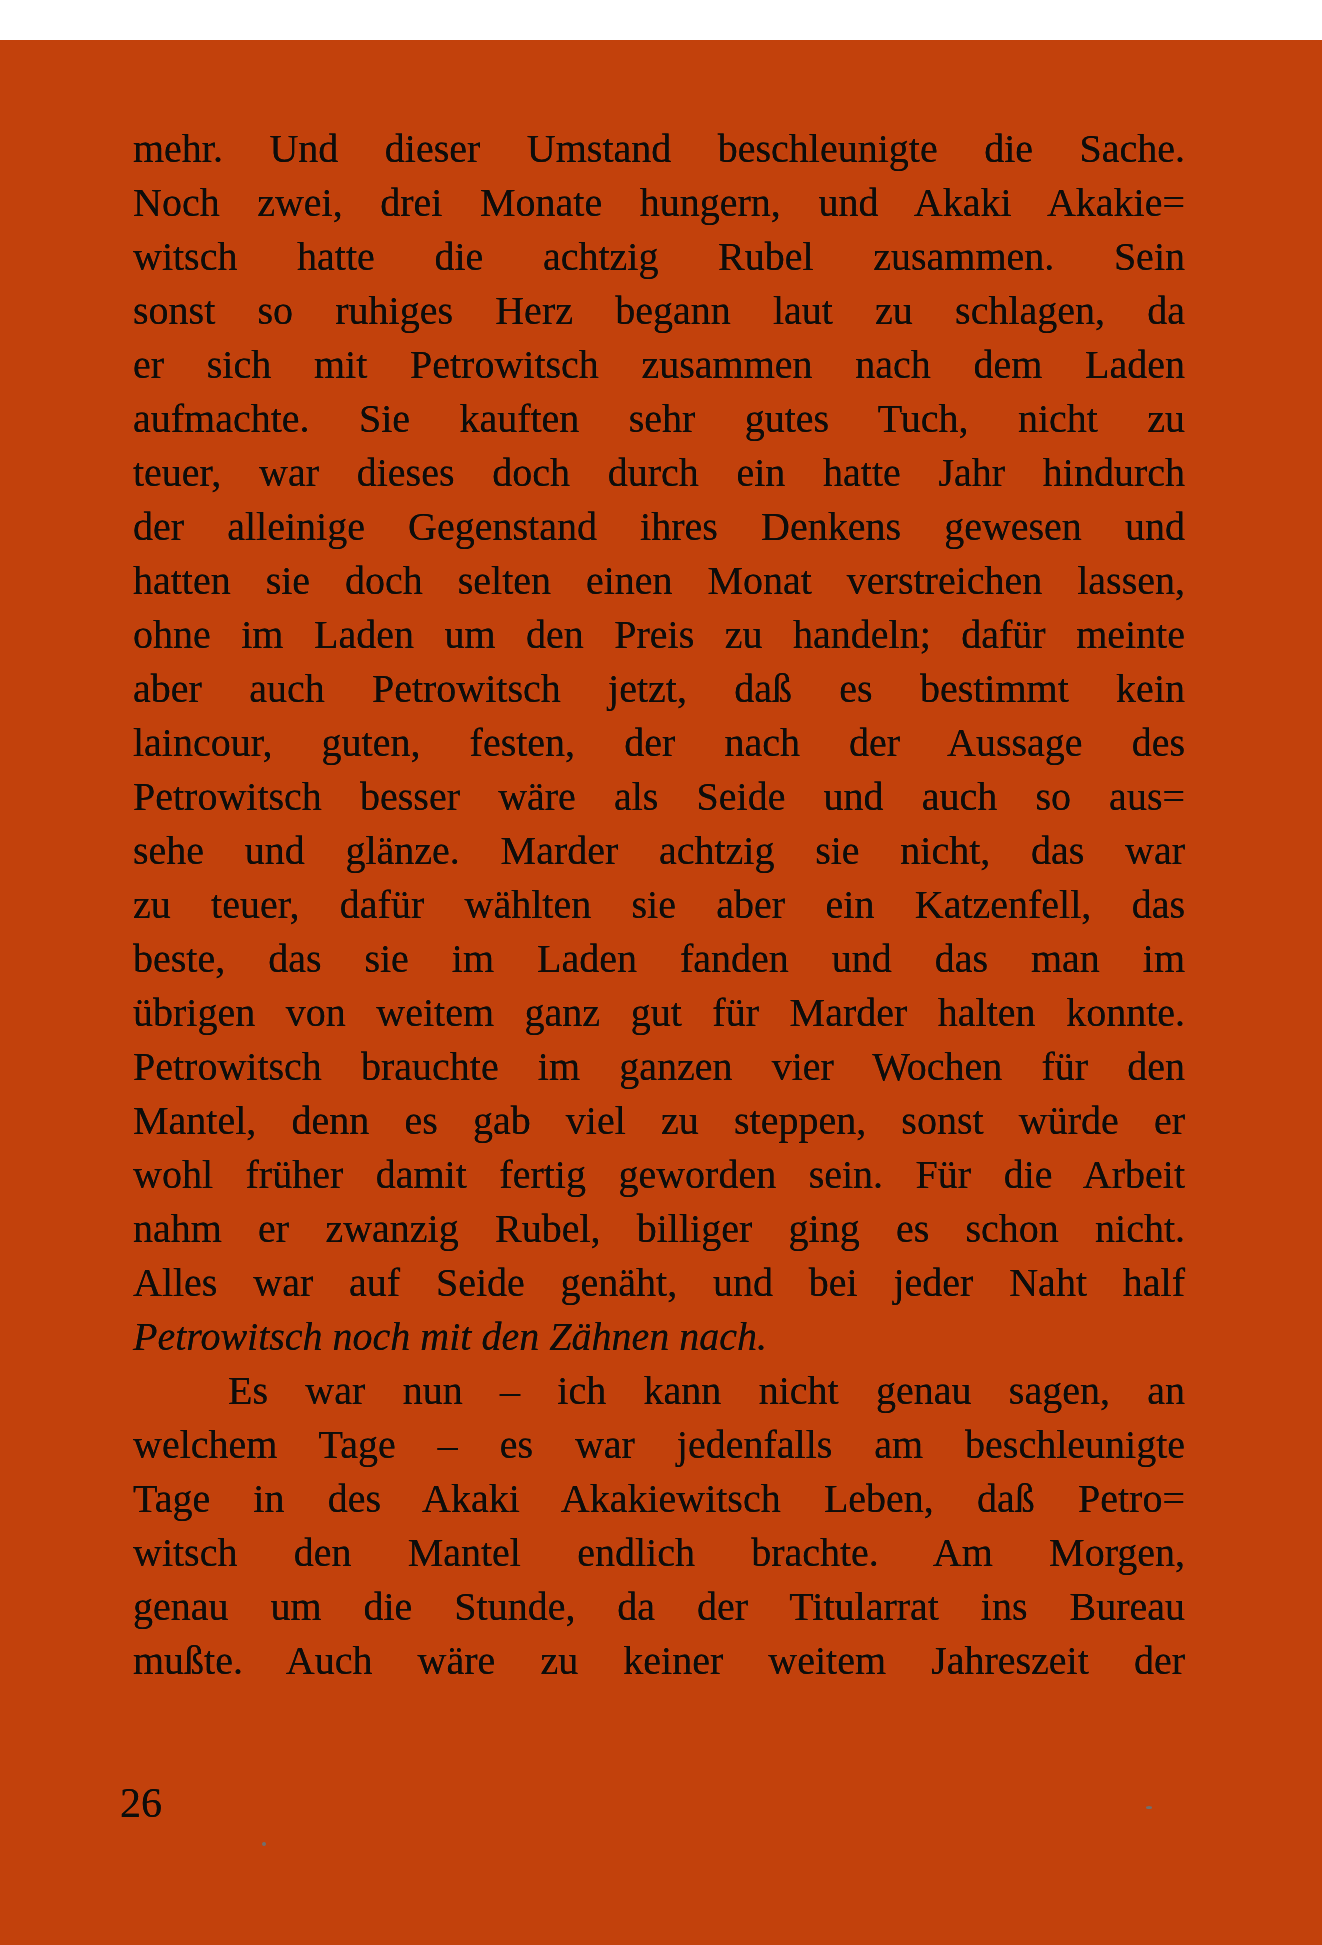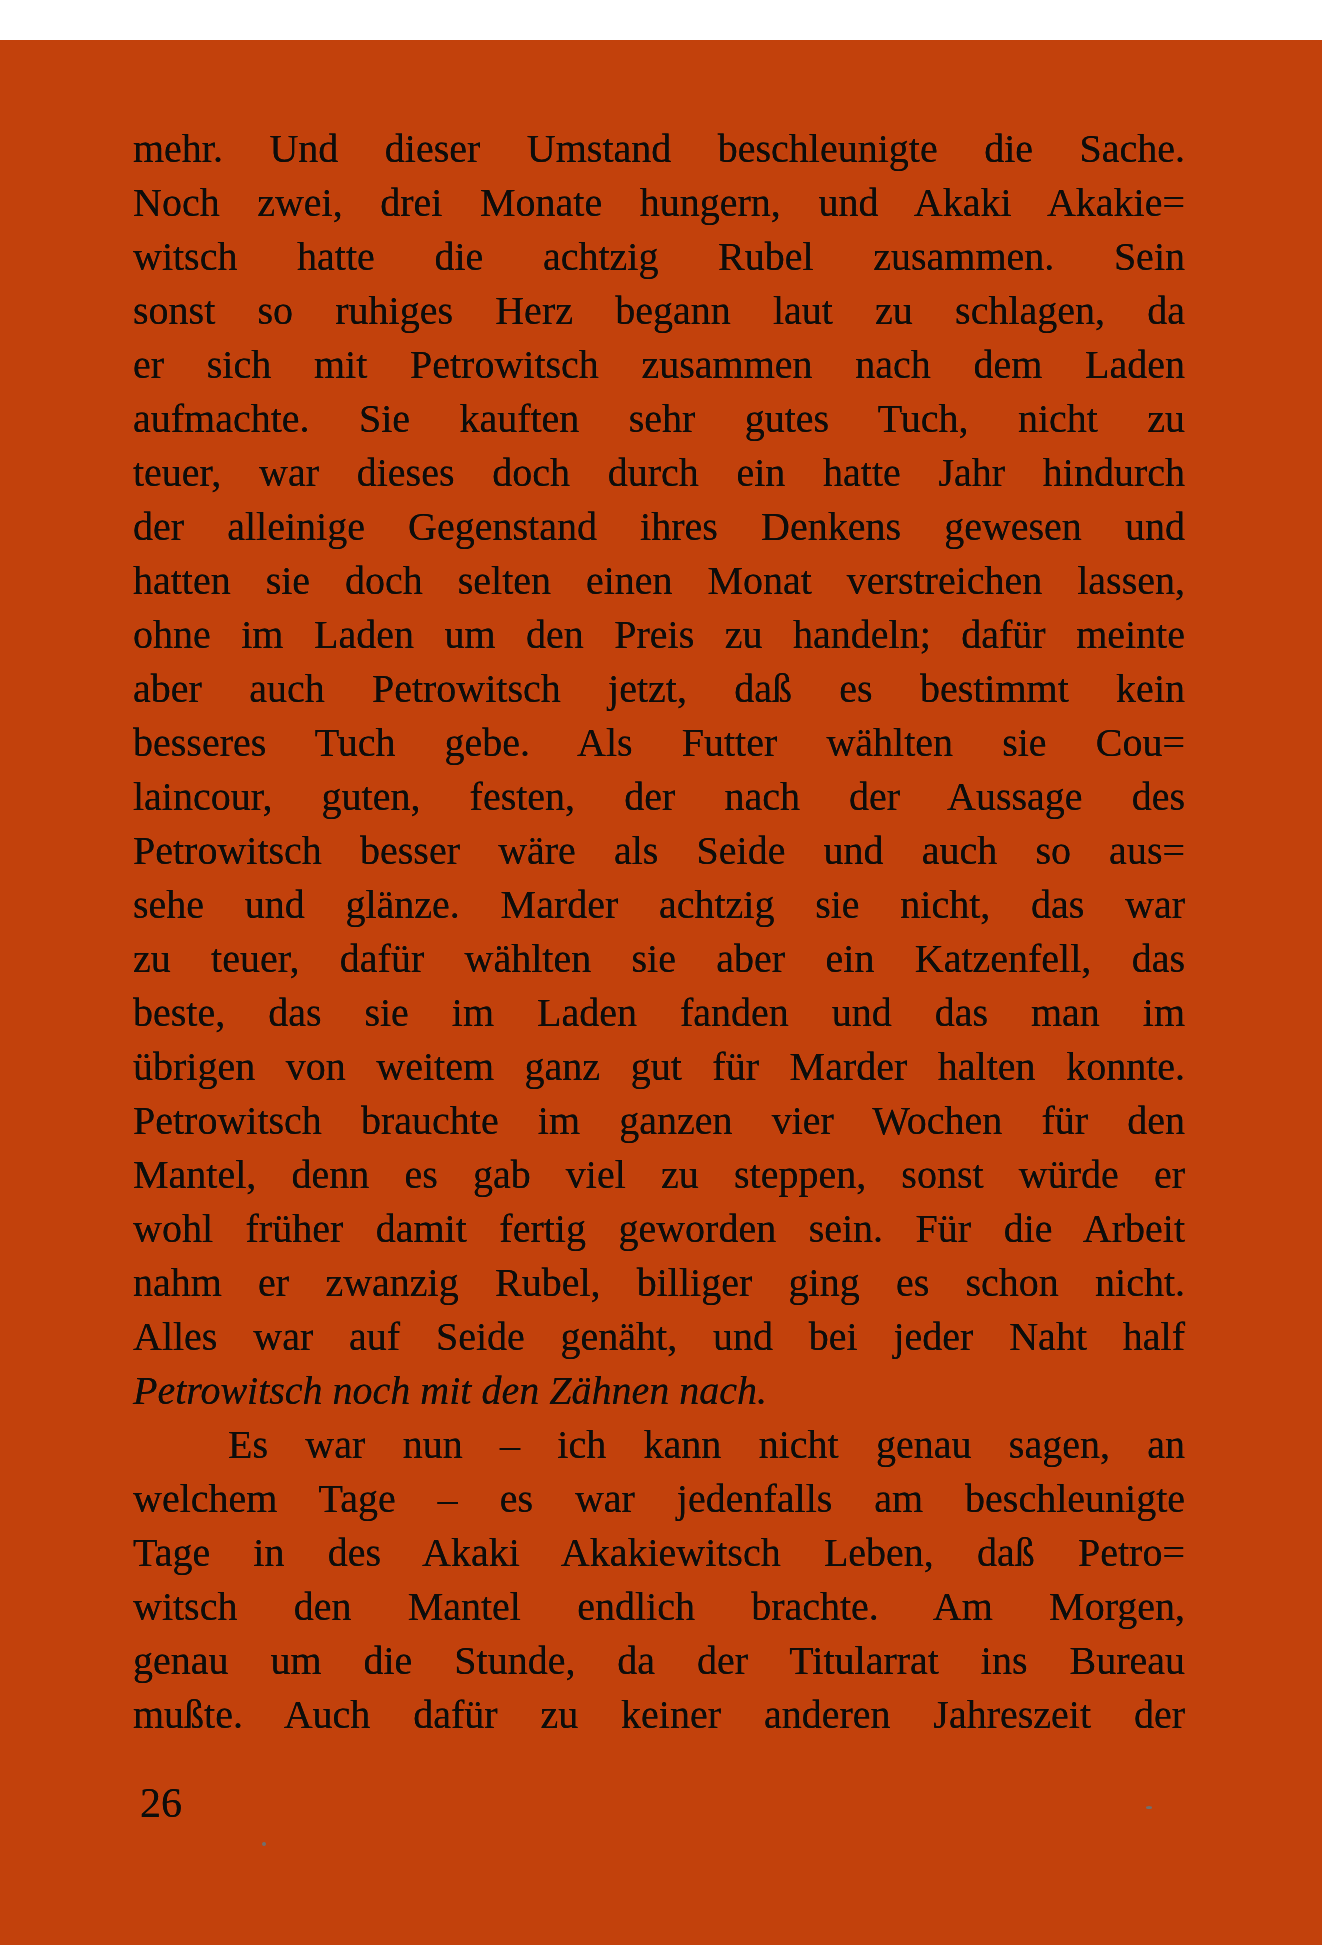--- a/index.html
+++ b/index.html
@@ -41,21 +41,21 @@
     font-style: italic;
   }
 
   
   .line.indent {
     text-indent: 95px;
   }
 
   .page-number {
     position: absolute;
-    left: 140px;
+    left: 120px;
     top: 1736px;
     font-size: 42px;
     line-height: 54px;
     text-shadow: 0 0 0.4px #0d0d0b;
   }
 
   .speck {
     position: absolute;
     background: #6f6f6f;
     border-radius: 50%;
@@ -75,42 +75,41 @@
       <div class="line">Noch zwei, drei Monate hungern, und Akaki Akakie=</div>
       <div class="line">witsch hatte die achtzig Rubel zusammen. Sein</div>
       <div class="line">sonst so ruhiges Herz begann laut zu schlagen, da</div>
       <div class="line">er sich mit Petrowitsch zusammen nach dem Laden</div>
       <div class="line">aufmachte. Sie kauften sehr gutes Tuch, nicht zu</div>
       <div class="line">teuer, war dieses doch durch ein hatte Jahr hindurch</div>
       <div class="line">der alleinige Gegenstand ihres Denkens gewesen und</div>
       <div class="line">hatten sie doch selten einen Monat verstreichen lassen,</div>
       <div class="line">ohne im Laden um den Preis zu handeln; dafür meinte</div>
       <div class="line">aber auch Petrowitsch jetzt, daß es bestimmt kein</div>
-      <div class="line">besseres Tuch gebe. Als Futter wählten sie Cou=</div>
       <div class="line">laincour, guten, festen, der nach der Aussage des</div>
       <div class="line">Petrowitsch besser wäre als Seide und auch so aus=</div>
       <div class="line">sehe und glänze. Marder achtzig sie nicht, das war</div>
       <div class="line">zu teuer, dafür wählten sie aber ein Katzenfell, das</div>
       <div class="line">beste, das sie im Laden fanden und das man im</div>
       <div class="line">übrigen von weitem ganz gut für Marder halten konnte.</div>
       <div class="line">Petrowitsch brauchte im ganzen vier Wochen für den</div>
       <div class="line">Mantel, denn es gab viel zu steppen, sonst würde er</div>
       <div class="line">wohl früher damit fertig geworden sein. Für die Arbeit</div>
       <div class="line">nahm er zwanzig Rubel, billiger ging es schon nicht.</div>
       <div class="line">Alles war auf Seide genäht, und bei jeder Naht half</div>
       <div class="line flush-left">Petrowitsch noch mit den Zähnen nach.</div>
     </div>
 
     <div class="para">
       <div class="line indent">Es war nun – ich kann nicht genau sagen, an</div>
       <div class="line">welchem Tage – es war jedenfalls am beschleunigte</div>
       <div class="line">Tage in des Akaki Akakiewitsch Leben, daß Petro=</div>
       <div class="line">witsch den Mantel endlich brachte. Am Morgen,</div>
       <div class="line">genau um die Stunde, da der Titularrat ins Bureau</div>
-      <div class="line">mußte. Auch dafür zu keiner anderen Jahreszeit der</div>
+      <div class="line">mußte. Auch wäre zu keiner weitem Jahreszeit der</div>
     </div>
 
   </div>
 
   <div class="page-number">26</div>
 
   <div class="speck s1"></div>
   <div class="speck s2"></div>
 
 </div>

